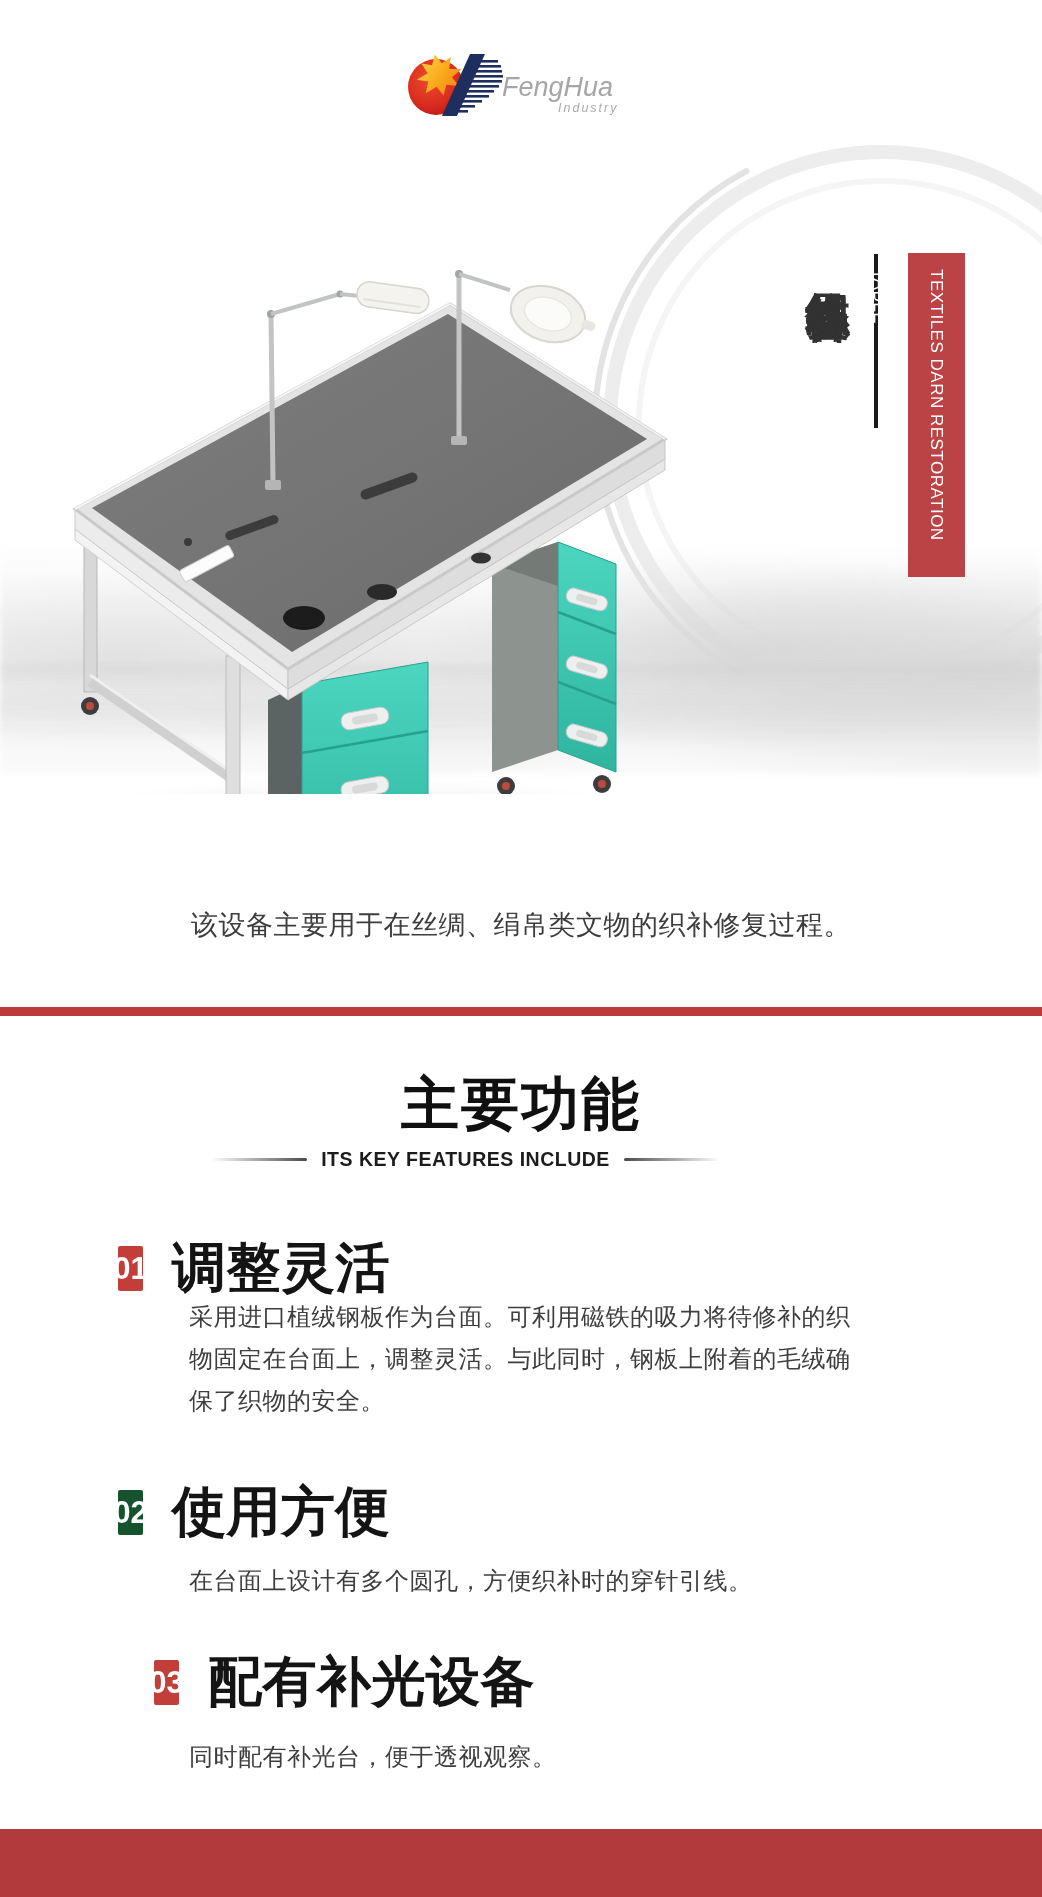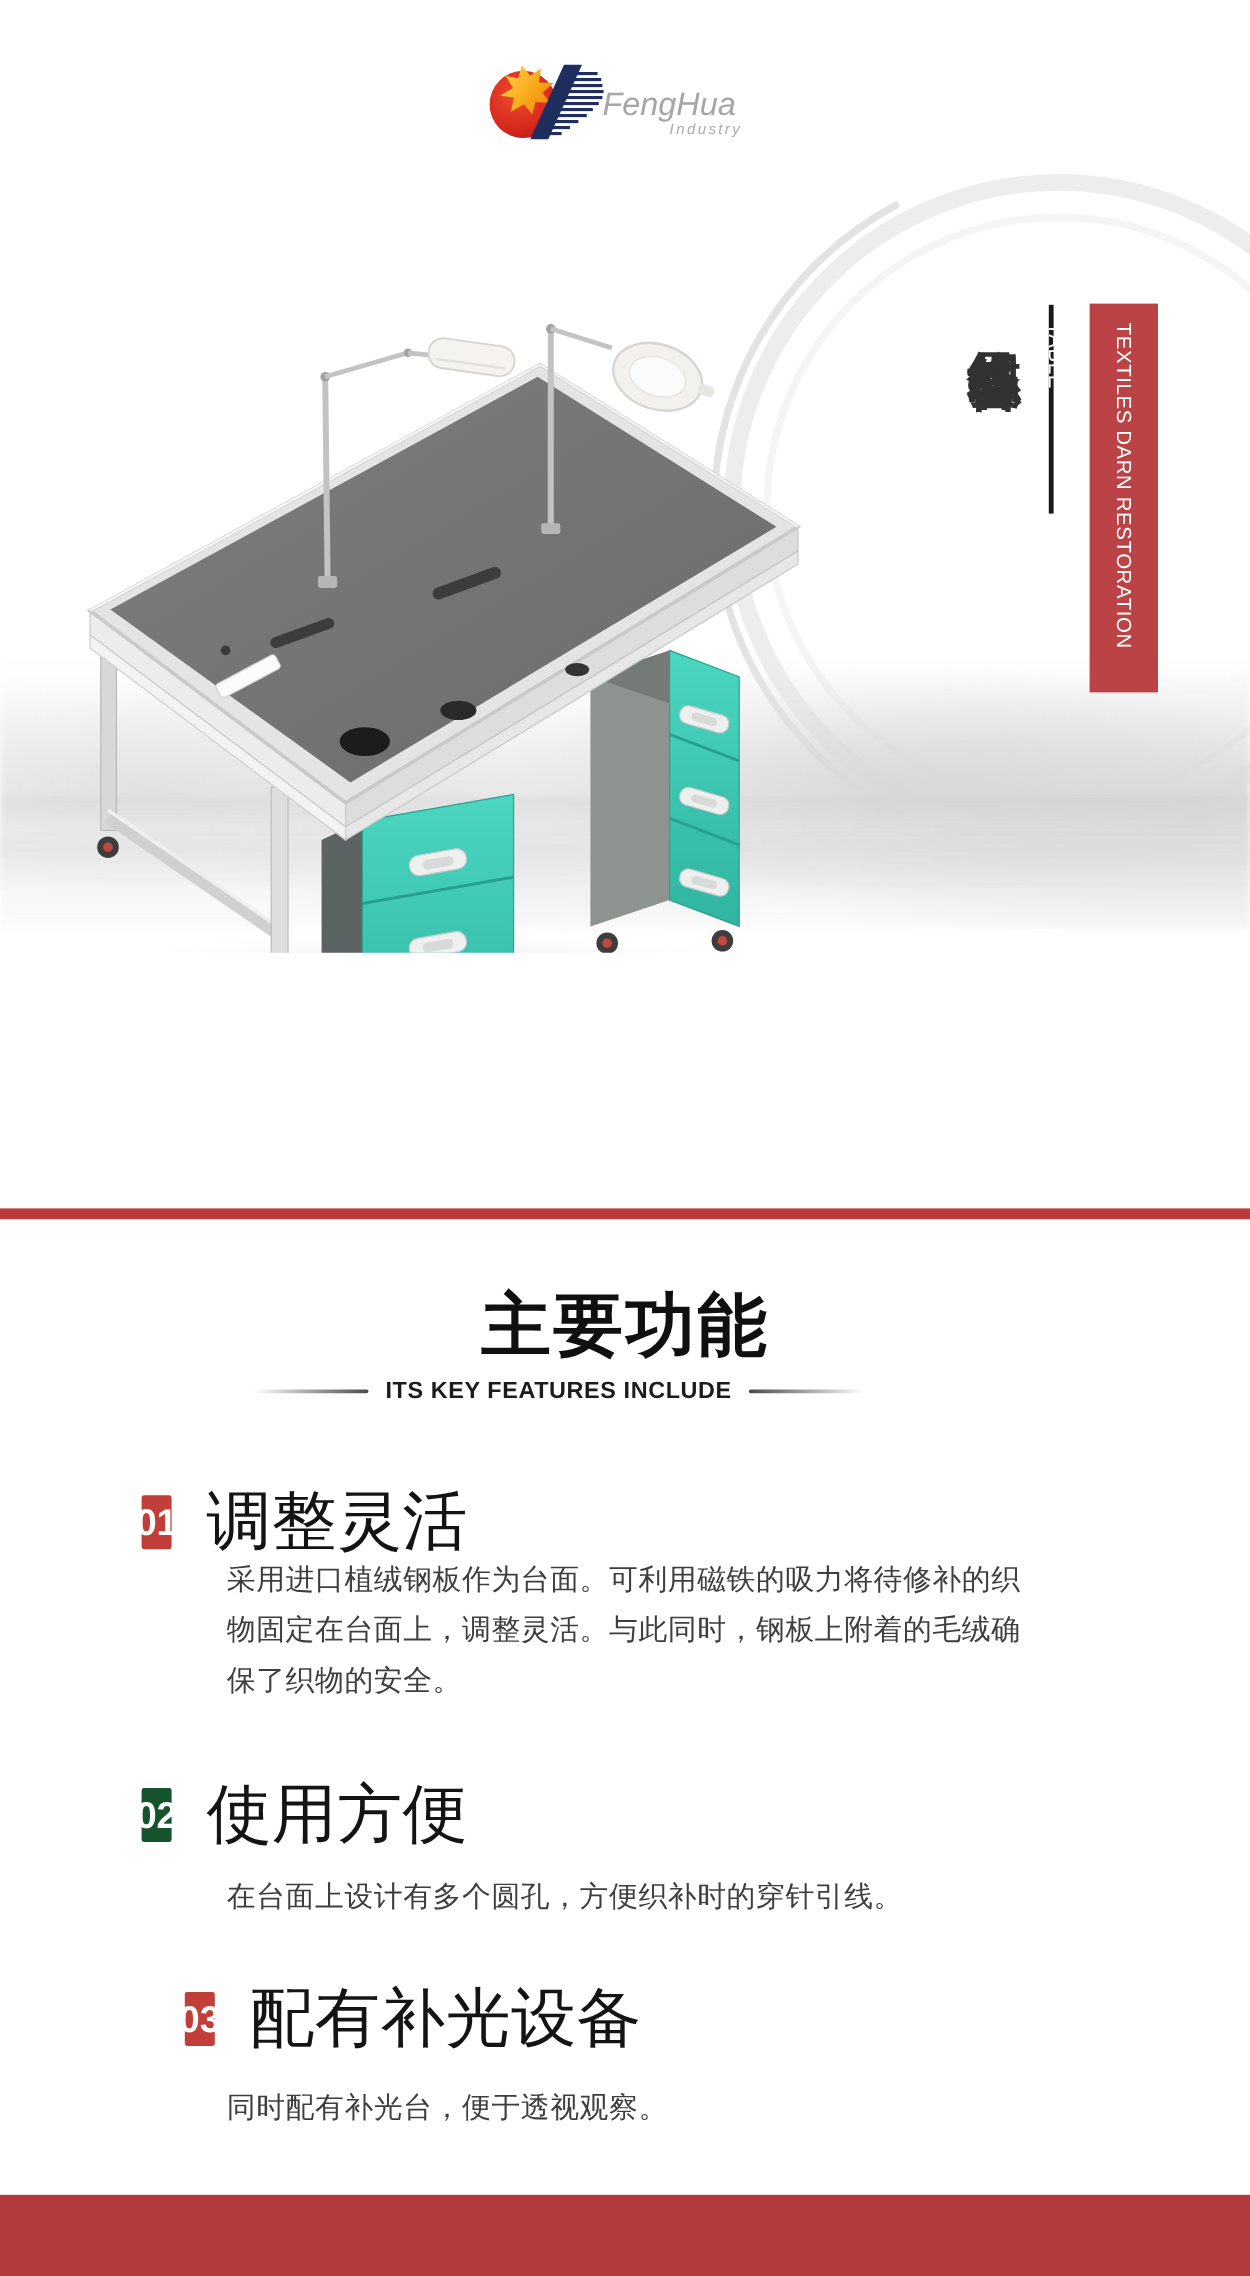--- a/index.html
+++ b/index.html
@@ -58,21 +58,21 @@
   }
   .sec-sub .txt{font-size:19.5px;font-weight:bold;color:#1c1c1c;letter-spacing:.5px;}
   .rule{width:96px;height:3px;border-radius:2px;}
   .rule.left{background:linear-gradient(90deg, rgba(90,90,90,0), #4a4a4a);}
   .rule.right{background:linear-gradient(270deg, rgba(90,90,90,0), #4a4a4a);}
   .feat-head{position:absolute;left:118px;display:flex;align-items:center;gap:29px;}
   .feat-num{
     width:25px;height:45px;border-radius:2px;color:#fff;
     font-size:31px;font-weight:bold;display:flex;align-items:center;justify-content:center;
   }
-  .feat-title{font-size:54px;font-weight:400;color:#141414;letter-spacing:.5px;}
+  .feat-title{font-size:54px;font-weight:700;color:#141414;letter-spacing:.5px;}
   .feat-body{
     position:absolute;left:189px;width:684px;
     font-size:24px;line-height:42px;color:#3e3e3e;letter-spacing:.5px;
   }
   .fh1{top:1228px;} .fb1{top:1292px;}
   .fh2{top:1472px;} .fb2{top:1556px;}
   .fh3{top:1642px;padding-left:36px;} .fb3{top:1732px;}
 </style>
 </head>
 <body>
@@ -254,20 +254,21 @@
         <ellipse cx="508" cy="170" rx="38" ry="27" fill="#f2f1ee" stroke="#d8d6d1" stroke-width="2"></ellipse>
         <ellipse cx="508" cy="170" rx="24" ry="16" fill="#fbfbfa" stroke="#e4e2dd" stroke-width="1"></ellipse>
         <rect x="543" y="164" width="14" height="9" rx="4" fill="#e8e6e1"></rect>
       </g>
     </g>
   </svg>
 
   <div class="v-title">纺织品织补修复台</div>
   <div class="v-line"></div>
   <div class="banner" style="background: rgb(188, 67, 69);">TEXTILES DARN RESTORATION TABLE</div>
+  <div class="caption">该设备主要用于在丝绸、绢帛类文物的织补修复过程。</div>
 
   <div class="divider" style="background: rgb(189, 58, 60);"></div>
 
   <div class="sec-title">主要功能</div>
   <div class="sec-sub">
     <div class="rule left"></div>
     <div class="txt">ITS KEY FEATURES INCLUDE</div>
     <div class="rule right"></div>
   </div>
 

